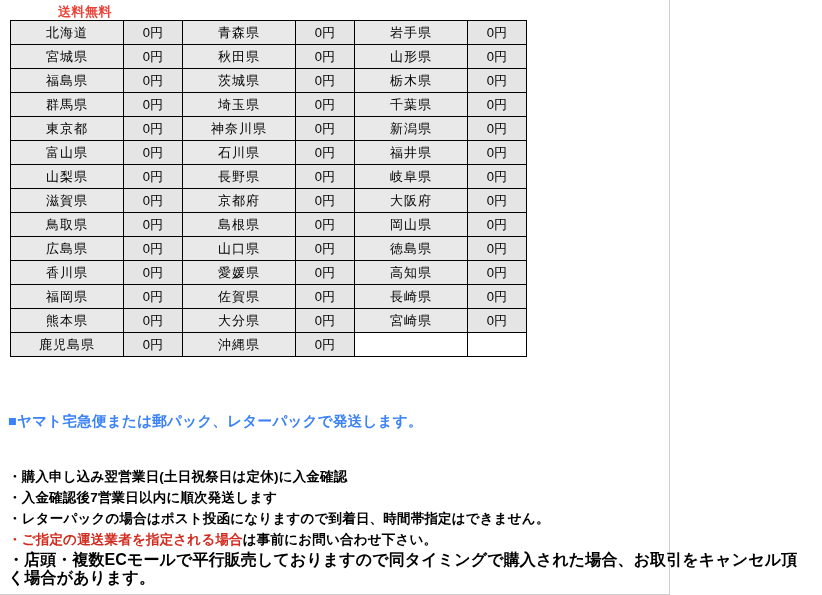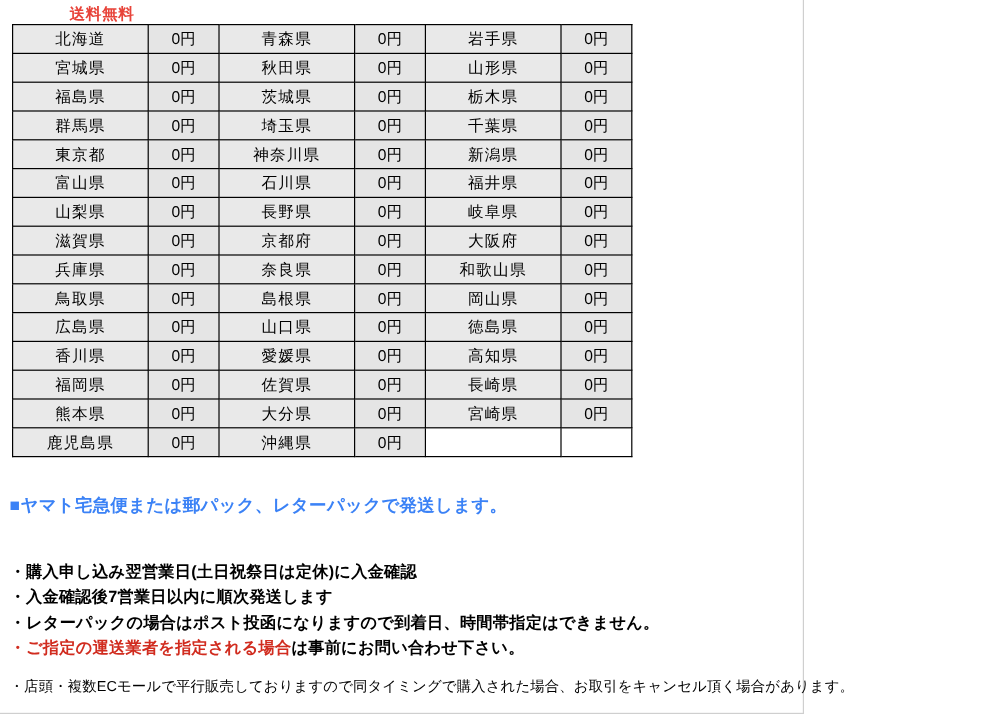--- a/index.html
+++ b/index.html
@@ -87,25 +87,25 @@
     line-height: 21px;
     letter-spacing: 0.2px;
   }
   .note-line.red {
     color: #d12c1f;
   }
   .note-line.red .black {
     color: #000000;
   }
   .note-small {
-    font-size: 12px;
-    font-weight: normal;
+    font-size: 16px;
+    font-weight: bold;
     color: #000000;
     line-height: 18px;
-    margin-top: 13px;
+    margin-top: 1px;
     letter-spacing: 0.1px;
   }
 </style>
 </head>
 <body>
 
 <div class="page">
 
   <div class="free-shipping">送料無料</div>
 
@@ -166,28 +166,20 @@
         <td class="fee">0円</td>
         <td class="pref">岐阜県</td>
         <td class="fee">0円</td>
       </tr>
       <tr>
         <td class="pref">滋賀県</td>
         <td class="fee">0円</td>
         <td class="pref">京都府</td>
         <td class="fee">0円</td>
         <td class="pref">大阪府</td>
-        <td class="fee">0円</td>
-      </tr>
-      <tr>
-        <td class="pref">兵庫県</td>
-        <td class="fee">0円</td>
-        <td class="pref">奈良県</td>
-        <td class="fee">0円</td>
-        <td class="pref">和歌山県</td>
         <td class="fee">0円</td>
       </tr>
       <tr>
         <td class="pref">鳥取県</td>
         <td class="fee">0円</td>
         <td class="pref">島根県</td>
         <td class="fee">0円</td>
         <td class="pref">岡山県</td>
         <td class="fee">0円</td>
       </tr>

